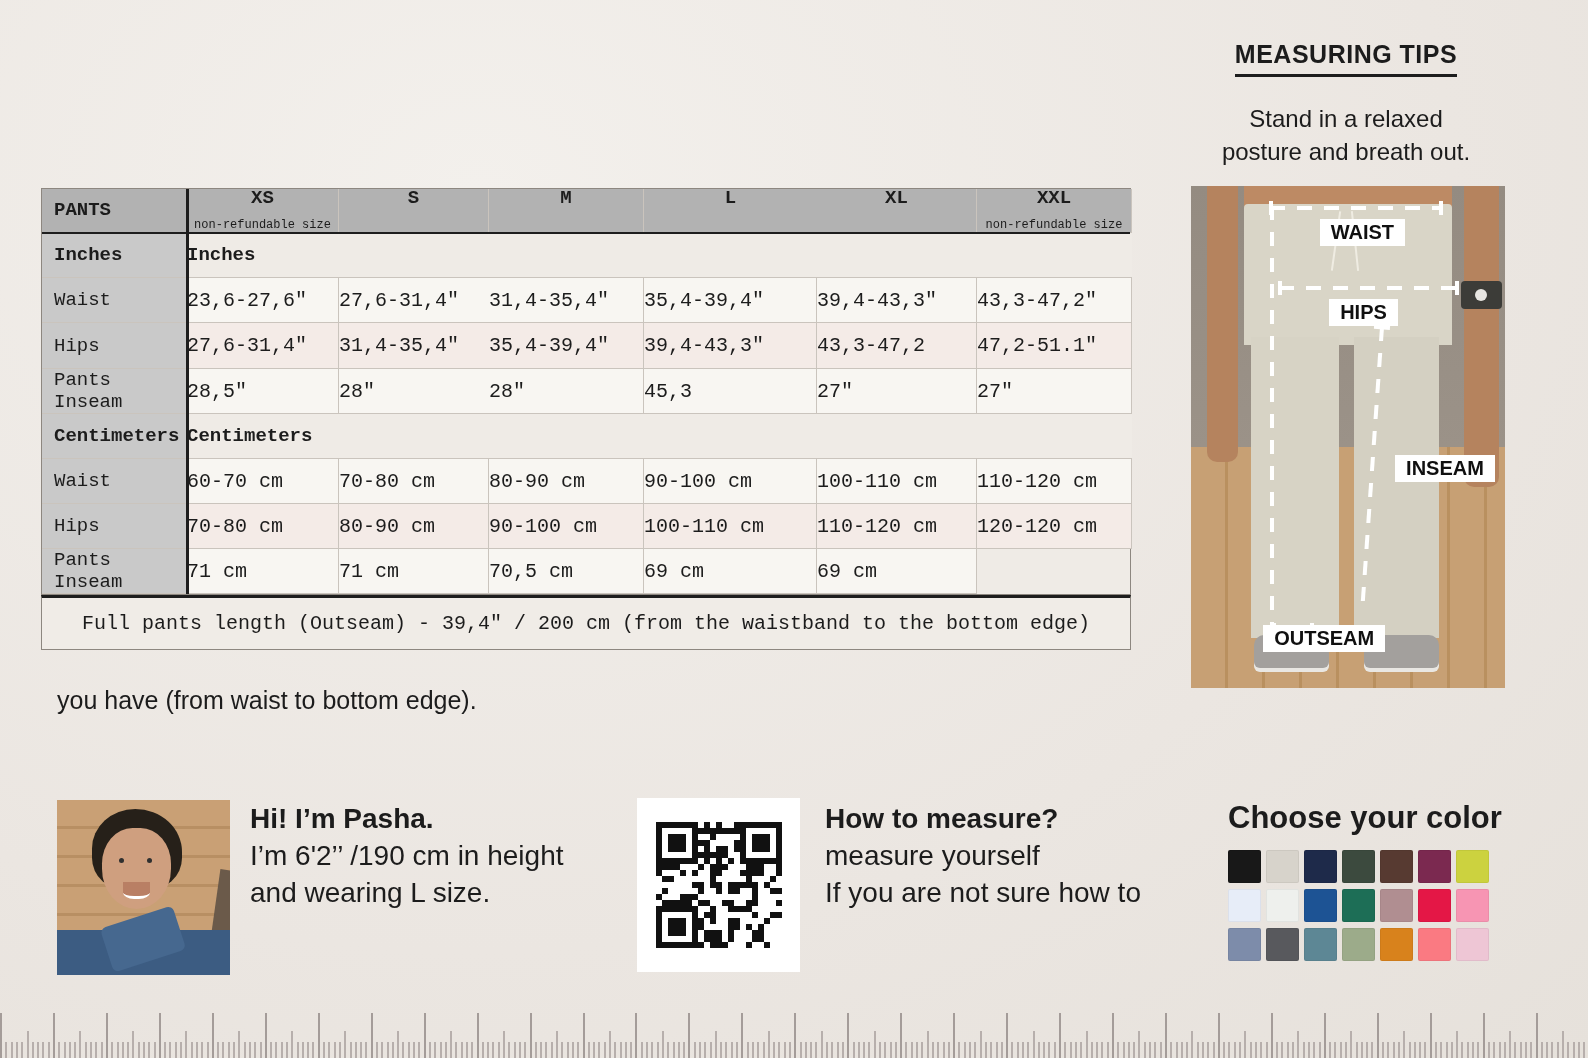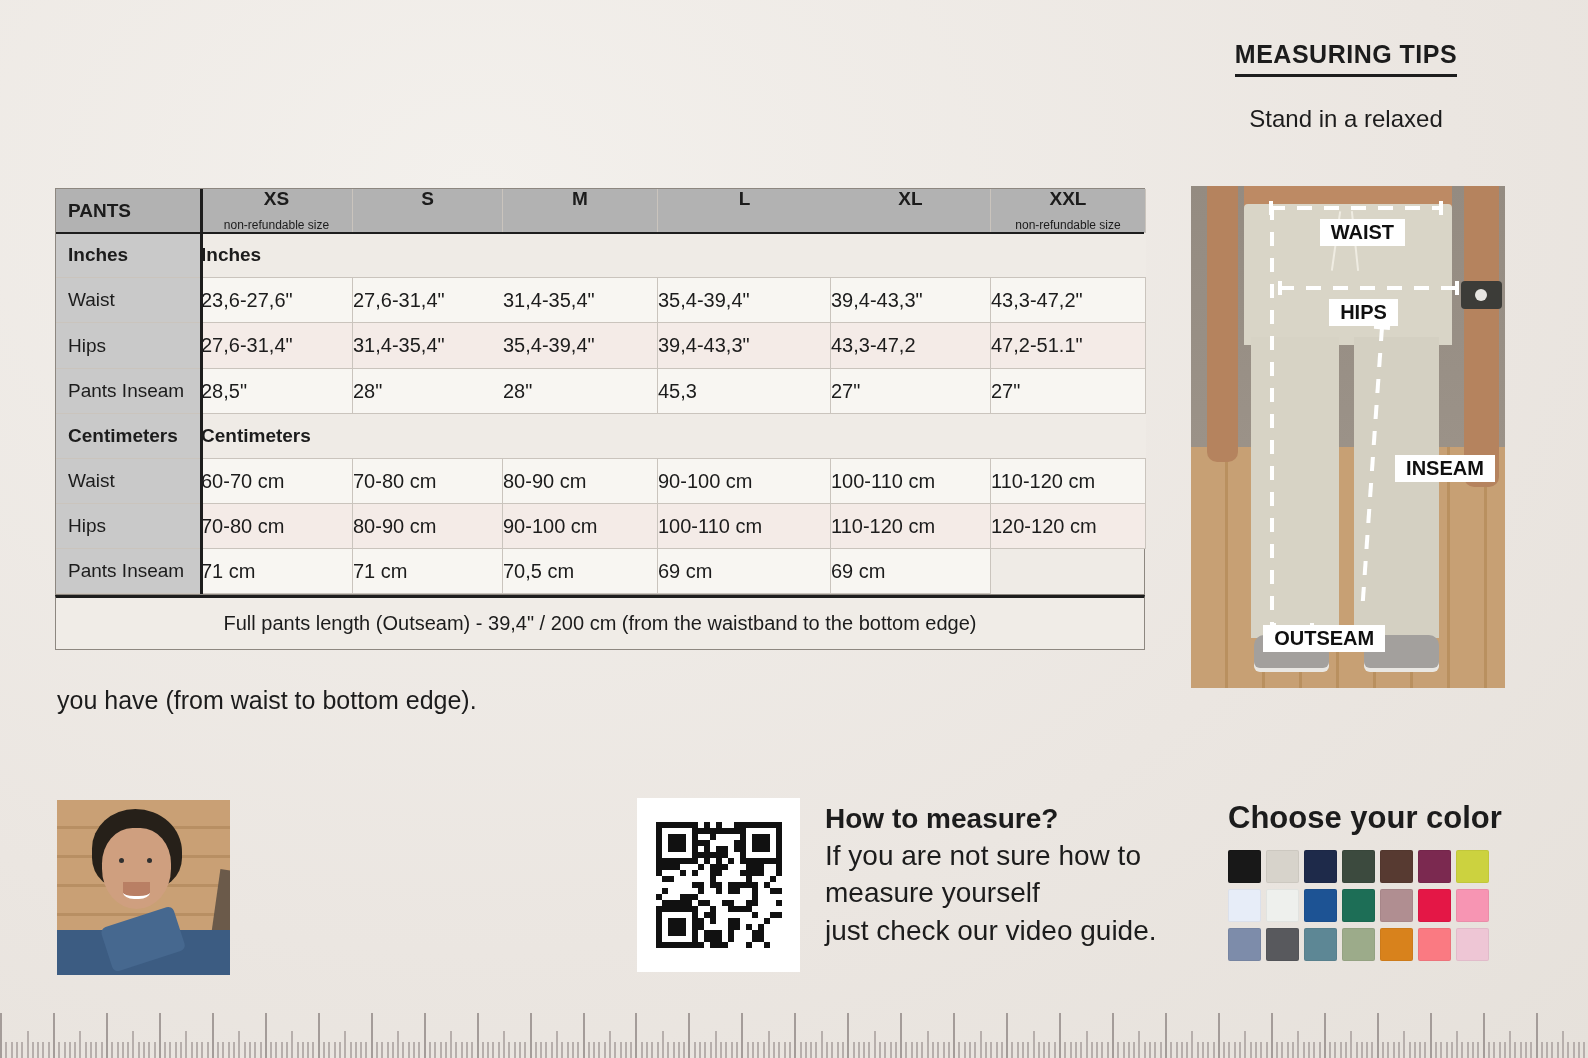--- a/index.html
+++ b/index.html
@@ -12,21 +12,21 @@
   
   .title-block{position:absolute;left:57px;top:26px;}
   .page-title{font-size:40px;font-weight:bold;letter-spacing:.5px;}
   .title-rule{width:298px;height:4px;background:#161616;margin-top:12px;}
   .subtitle{font-size:27px;margin-top:12px;}
   .tips-block{position:absolute;left:1186px;top:40px;width:320px;text-align:center;}
   .tips-heading{display:inline-block;font-size:25px;font-weight:bold;letter-spacing:.5px;
     border-bottom:3px solid #1d1d1d;padding-bottom:5px;}
   .tips-text{margin-top:26px;font-size:24px;line-height:1.36;}
   
-  .size-table{position:absolute;left:55px;top:188px;width:1090px;}
+  .size-table{position:absolute;left:41px;top:188px;width:1090px;font-family:Liberation Mono, monospace;}
   .tbl{position:relative;display:grid;box-sizing:border-box;
     grid-template-columns:145px 152px 150px 155px 173px 160px 155px;
     grid-template-rows:44px 45px 45px 46px 45px 45px 45px 45px 45px;
     border:1px solid #8d8780;background:#efebe6;}
   .c{display:flex;align-items:center;justify-content:space-between;box-sizing:border-box;
      border-right:1px solid #cac4bd;border-bottom:1px solid #cac4bd;font-size:20px;}
   .c:nth-child(7n){border-right:none;}
   .hdr{background:#b2b2b2;font-weight:bold;flex-direction:column;line-height:1.05;font-size:19px;}
   .hdr .note{font-size:12px;font-weight:normal;}
   .lab{justify-content:flex-start;padding-left:12px;background:#c9c9c9;font-size:19px;}
@@ -95,20 +95,21 @@
 </head>
 <body>
 
 <div class="canvas">
 
 
   <div class="tips-block">
     <span class="tips-heading">MEASURING TIPS</span>
     <div class="tips-text">
       <div>Stand in a relaxed</div>
+      <div>posture and breath out.</div>
     </div>
   </div>
 
   <div class="size-table">
     <div class="tbl">
       <div class="vline"></div>
       <div class="hline"></div>
 
       <div class="c hdr corner">
           <span>PANTS</span>
@@ -227,20 +228,25 @@
     <div class="p-pink"></div>
     <div class="p-hair"></div>
     <div class="p-face"></div>
     <div class="p-eye" style="left:36%;top:33%;"></div>
     <div class="p-eye" style="left:52%;top:33%;"></div>
     <div class="p-smile"></div>
     <div class="p-robe"></div>
     <div class="p-collar"></div>
   </div>
 
+  <div class="pasha-text">
+    <div class="hd">Hi! I’m Pasha.</div>
+    <div>I’m 6'2’’ /190 cm in height</div>
+    <div>and wearing L size.</div>
+  </div>
 
   <div class="qr-box">
     <svg id="qr-svg" width="126" height="126" viewBox="0 0 21 21" shape-rendering="crispEdges">
         <rect x="0" y="0" width="1" height="1" fill="#111"></rect>
         <rect x="1" y="0" width="1" height="1" fill="#111"></rect>
         <rect x="2" y="0" width="1" height="1" fill="#111"></rect>
         <rect x="3" y="0" width="1" height="1" fill="#111"></rect>
         <rect x="4" y="0" width="1" height="1" fill="#111"></rect>
         <rect x="5" y="0" width="1" height="1" fill="#111"></rect>
         <rect x="6" y="0" width="1" height="1" fill="#111"></rect>
@@ -460,23 +466,22 @@
         <rect x="9" y="20" width="1" height="1" fill="#111"></rect>
         <rect x="10" y="20" width="1" height="1" fill="#111"></rect>
         <rect x="11" y="20" width="1" height="1" fill="#111"></rect>
         <rect x="15" y="20" width="1" height="1" fill="#111"></rect>
         <rect x="18" y="20" width="1" height="1" fill="#111"></rect>
       </svg>
   </div>
 
   <div class="howto">
     <div class="hd">How to measure?</div>
+    <div>measure yourself</div>
     <div>If you are not sure how to</div>
-    <div>measure yourself</div>
-    <div>just check our video guide.</div>
   </div>
 
   <div class="color-block">
     <div class="color-heading">Choose your color</div>
     <div class="swatch-grid" id="swatches">
         <div class="swatch" style="background: rgb(24, 24, 24);"></div>
         <div class="swatch" style="background: rgb(215, 211, 203);"></div>
         <div class="swatch" style="background: rgb(30, 42, 74);"></div>
         <div class="swatch" style="background: rgb(60, 74, 62);"></div>
         <div class="swatch" style="background: rgb(87, 58, 49);"></div>

